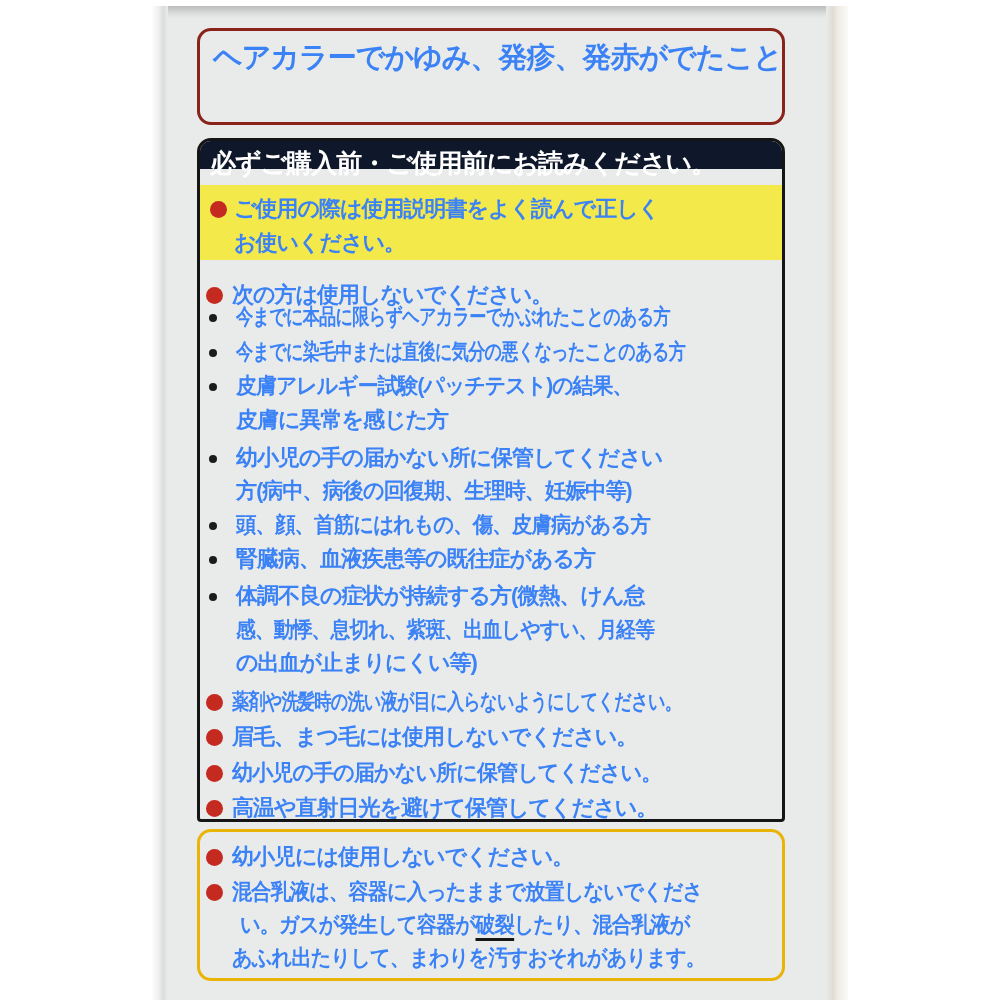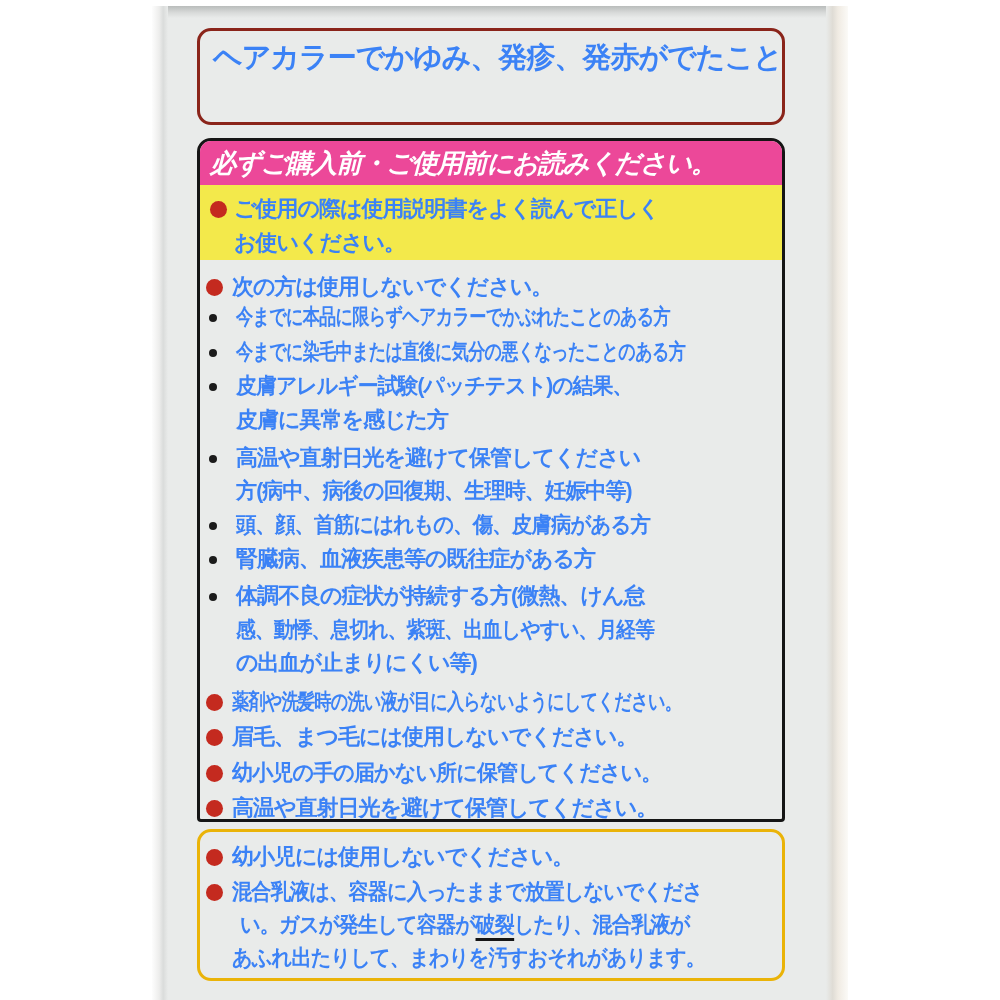--- a/index.html
+++ b/index.html
@@ -19,21 +19,21 @@
   .jp { color:#3b82f6; font-weight:700; letter-spacing:-1px; white-space:nowrap; }
 
   
   .top-box { position:absolute; left:197px; top:28px; width:588px; height:97px;
       border:3px solid #8a241a; border-radius:14px; }
   .top-box .ln { position:absolute; left:13px; height:34px; line-height:34px; font-size:29px; }
 
   
   .main-box { position:absolute; left:197px; top:138px; width:588px; height:684px;
       border:3px solid #151515; border-radius:14px 14px 4px 4px; overflow:hidden; }
-  .red-bar { position:absolute; left:0; top:0; width:100%; height:44px; background:#ec4899;font-style:italic; }
+  .red-bar { position:absolute; left:0; top:0; width:100%; height:28px; background:#0f172a; }
   .red-bar .ln { position:absolute; left:10px; top:0; height:44px; line-height:44px;
       font-size:26px; color:#ffffff; }
   .yellow-block { position:absolute; left:0; top:44px; width:100%; height:75px; background:#f3e94b; }
 
   .row { position:absolute; left:0; width:648px; height:30px; line-height:30px; font-size:22px; }
   .row .txt { display:inline-block; transform-origin:0 50%; }
   .cx96 .txt { transform:scaleX(.96); } .cx95 .txt { transform:scaleX(.95); }
   .cx93 .txt { transform:scaleX(.93); } .cx92 .txt { transform:scaleX(.92); }
   .cx90 .txt { transform:scaleX(.90); } .cx78 .txt { transform:scaleX(.78); }
   .b-red { position:absolute; left:6px; top:7px; width:17px; height:17px;
@@ -70,37 +70,37 @@
 
     <div class="yellow-block"></div>
     <div class="row jp" style="top:53px;">
       <span class="b-red" style="left:10px;"></span>
       <span class="txt" style="margin-left:34px;">ご使用の際は使用説明書をよく読んで正しく</span>
     </div>
     <div class="row jp" style="top:87px;">
       <span class="txt" style="margin-left:34px;">お使いください。</span>
     </div>
 
-    <div class="row jp ind-red" style="top:131px;">
+    <div class="row jp ind-red" style="top:139px;">
       <span class="b-red"></span>
       <span class="txt">次の方は使用しないでください。</span></div>
     <div class="row jp ind-dot cx78" style="top:161px;">
       <span class="b-dot"></span>
       <span class="txt">今までに本品に限らずヘアカラーでかぶれたことのある方</span></div>
     <div class="row jp ind-dot cx78" style="top:196px;">
       <span class="b-dot"></span>
       <span class="txt">今までに染毛中または直後に気分の悪くなったことのある方</span></div>
     <div class="row jp ind-dot cx95" style="top:230px;">
       <span class="b-dot"></span>
       <span class="txt">皮膚アレルギー試験(パッチテスト)の結果、</span></div>
     <div class="row jp ind-dot" style="top:264px;">
       <span class="txt">皮膚に異常を感じた方</span></div>
     <div class="row jp ind-dot" style="top:302px;">
       <span class="b-dot"></span>
-      <span class="txt">高温や直射日光を避けて保管してください</span></div>
+      <span class="txt">幼小児の手の届かない所に保管してください</span></div>
     <div class="row jp ind-dot cx96" style="top:335px;">
       <span class="txt">方(病中、病後の回復期、生理時、妊娠中等)</span></div>
     <div class="row jp ind-dot cx93" style="top:369px;">
       <span class="b-dot"></span>
       <span class="txt">頭、顔、首筋にはれもの、傷、皮膚病がある方</span></div>
     <div class="row jp ind-dot" style="top:403px;">
       <span class="b-dot"></span>
       <span class="txt">腎臓病、血液疾患等の既往症がある方</span></div>
     <div class="row jp ind-dot" style="top:440px;">
       <span class="b-dot"></span>

